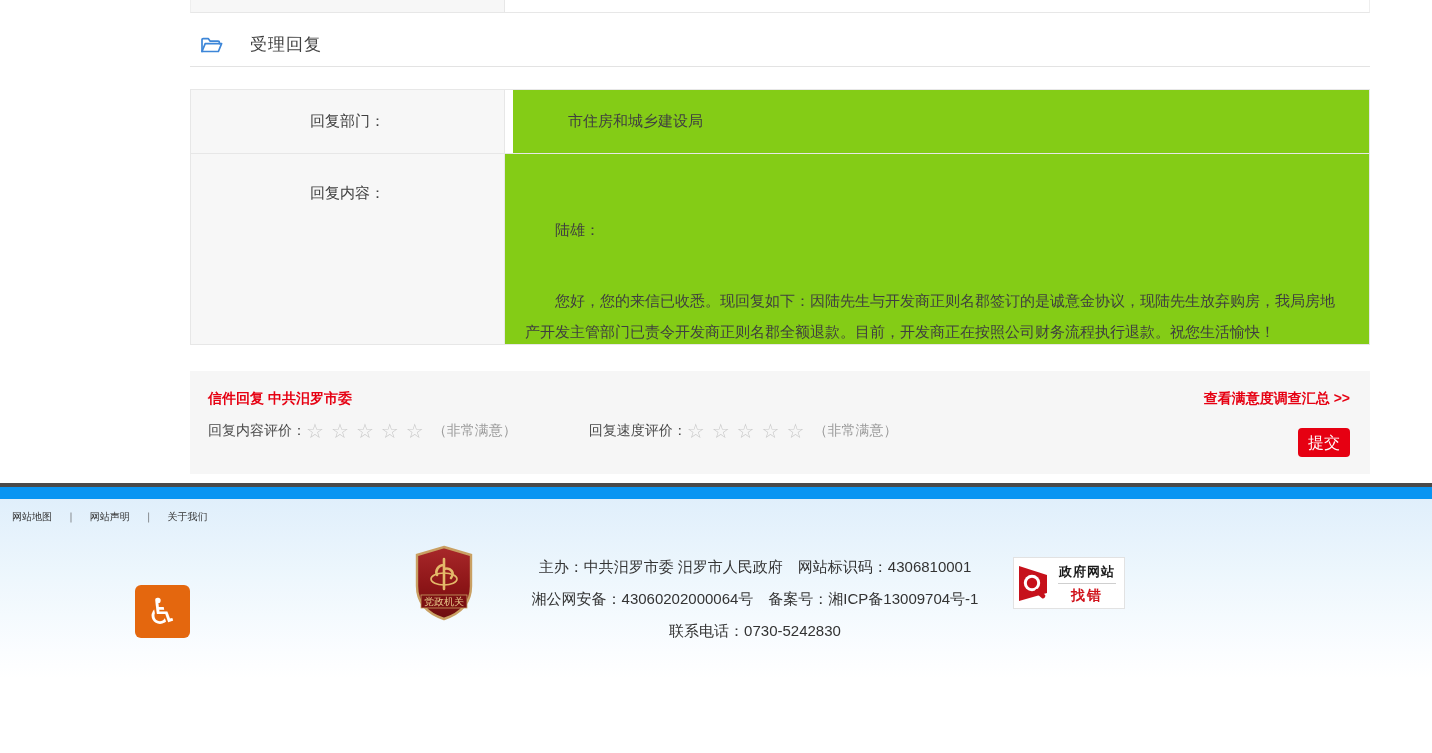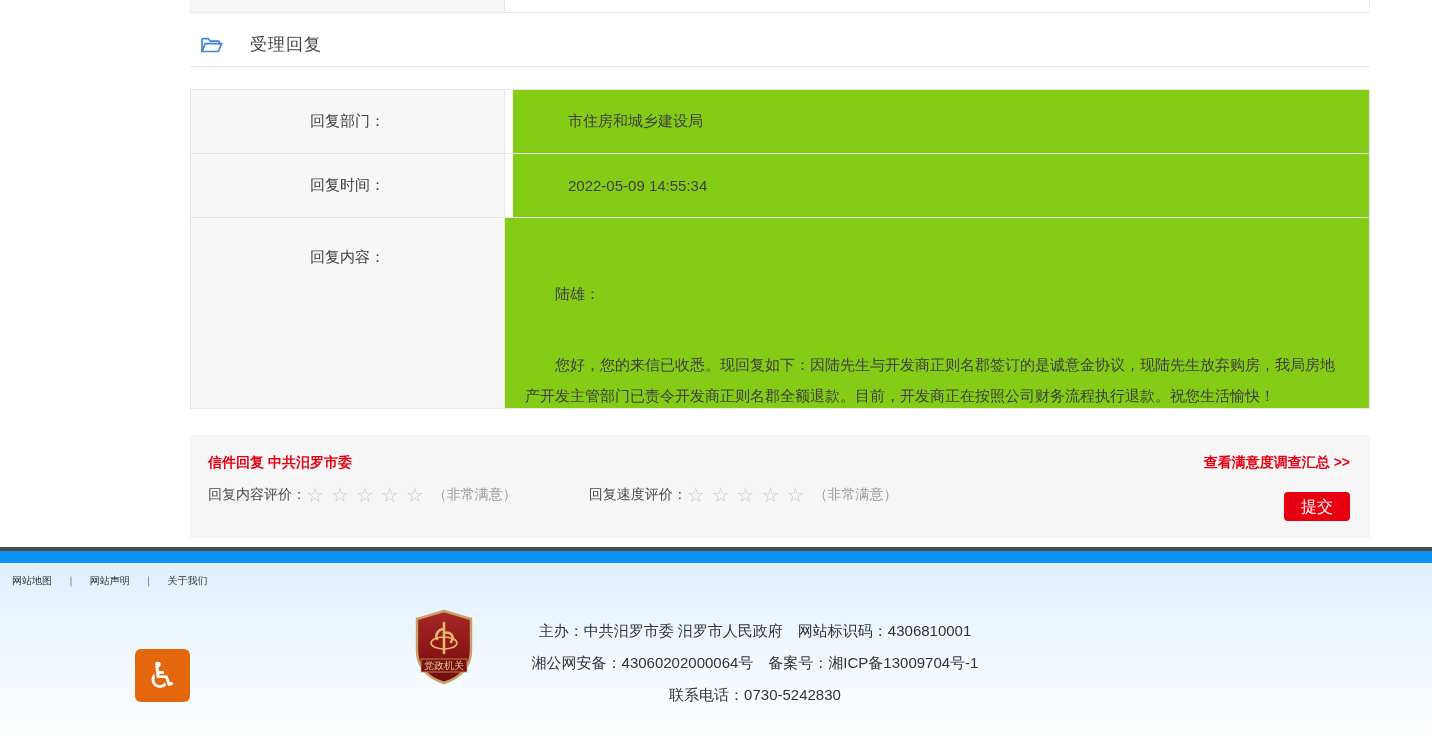--- a/index.html
+++ b/index.html
@@ -41,21 +41,21 @@
   .survey-title { font-size:14px; font-weight:bold; color:#e60012; }
   .survey-link { font-size:14px; font-weight:bold; color:#e60012; text-decoration:none; }
   .survey-row { margin-top:13px; display:flex; align-items:center; }
   .rate-label { font-size:14px; color:#4a4a4a; }
   .stars { color:#c9c9c9; font-size:20px; letter-spacing:7px; line-height:20px;
     font-family:"DejaVu Sans",sans-serif; margin-right:2px; }
   .stars span { cursor:pointer; }
   .rate-hint { font-size:14px; color:#9a9a9a; }
   .rate-group { display:flex; align-items:center; }
   .gap-between { width:72px; }
-  .submit-btn { position:absolute; right:20px; bottom:17px; width:66px; height:29px;
+  .submit-btn { position:absolute; right:20px; bottom:17px; width:52px; height:29px;
     background:#e60012; color:#fff; font-size:16px; border:none; border-radius:4px;
     cursor:pointer; font-family:inherit; line-height:29px; text-align:center; }
 
   
   .footer { margin-top:9px; }
   .bar-dark { height:4px; background:#4a4a4a; }
   .bar-blue { height:12px; background:#0995f2; }
   .footer-body { height:180px; position:relative;
     background:linear-gradient(180deg,#e0effb 0%, #eef7fd 45%, #fbfdff 85%, #ffffff 100%); }
   .foot-links { padding-top:11px; text-align:left; font-size:10px; color:#333;margin-left:12px; }
@@ -93,24 +93,20 @@
       <path d="M2 15.5 V3.8 Q2 2.6 3.2 2.6 H8.2 L10.2 5.2 H18.2 Q19.4 5.2 19.4 6.4 V7.6" fill="none" stroke="#3d86d8" stroke-width="1.7" stroke-linecap="round" stroke-linejoin="round"></path>
       <path d="M2 15.5 L5.2 7.6 H21.6 L18.4 15.5 Z" fill="none" stroke="#3d86d8" stroke-width="1.7" stroke-linejoin="round"></path>
     </svg>
     <span class="ttl">受理回复</span>
   </div>
 
   <div class="reply-table">
     <div class="r-row row-s">
       <div class="r-label">回复部门：</div>
       <div class="r-value">市住房和城乡建设局</div>
-    </div>
-    <div class="r-row row-s">
-      <div class="r-label">回复时间：</div>
-      <div class="r-value">2022-05-09 14:55:34</div>
     </div>
     <div class="r-row row-c">
       <div class="r-label">回复内容：</div>
       <div class="r-value">
         <p>陆雄：</p>
         <p>您好，您的来信已收悉。现回复如下：因陆先生与开发商正则名郡签订的是诚意金协议，现陆先生放弃购房，我局房地产开发主管部门已责令开发商正则名郡全额退款。目前，开发商正在按照公司财务流程执行退款。祝您生活愉快！</p>
         <p>2022年5月9日</p>
       </div>
     </div>
   </div>
@@ -164,14 +160,29 @@
           </linearGradient>
         </defs>
         <path d="M31 2 L58 10 V41 C58 59 46 69 31 74 C16 69 4 59 4 41 V10 Z" fill="url(#shieldGrad)" stroke="#c9a063" stroke-width="2.4"></path>
         <path d="M31 14 V44 M31 20 C25 20 22 26 24 30 M31 24 C38 22 42 28 38 33" fill="none" stroke="#e4b96a" stroke-width="2.6" stroke-linecap="round"></path>
         <ellipse cx="31" cy="34" rx="13" ry="6" fill="none" stroke="#e4b96a" stroke-width="1.6"></ellipse>
         <rect x="8" y="50" width="46" height="13" fill="#7c1012" stroke="#c9a063" stroke-width="0.8"></rect>
         <text x="31" y="60" text-anchor="middle" font-size="10" fill="#e8c98a">党政机关</text>
       </svg>
     </div>
 
+    <div class="finderr-badge">
+      <div class="finderr-left">
+        <svg width="34" height="40" viewBox="0 0 34 40">
+          <path d="M2 3 L30 12 V30 L2 38 Z" fill="#c6111b"></path>
+          <circle cx="15" cy="20" r="8.2" fill="#fff"></circle>
+          <circle cx="15" cy="20" r="5.2" fill="#c6111b"></circle>
+          <rect x="20" y="25" width="12" height="4.6" rx="2" transform="rotate(40 20 25)" fill="#c6111b"></rect>
+        </svg>
+      </div>
+      <div class="finderr-right">
+        <div class="finderr-title">政府网站</div>
+        <div class="finderr-divider"></div>
+        <div class="finderr-action">找错</div>
+      </div>
+    </div>
   </div>
 </div>
 
 </body></html>

